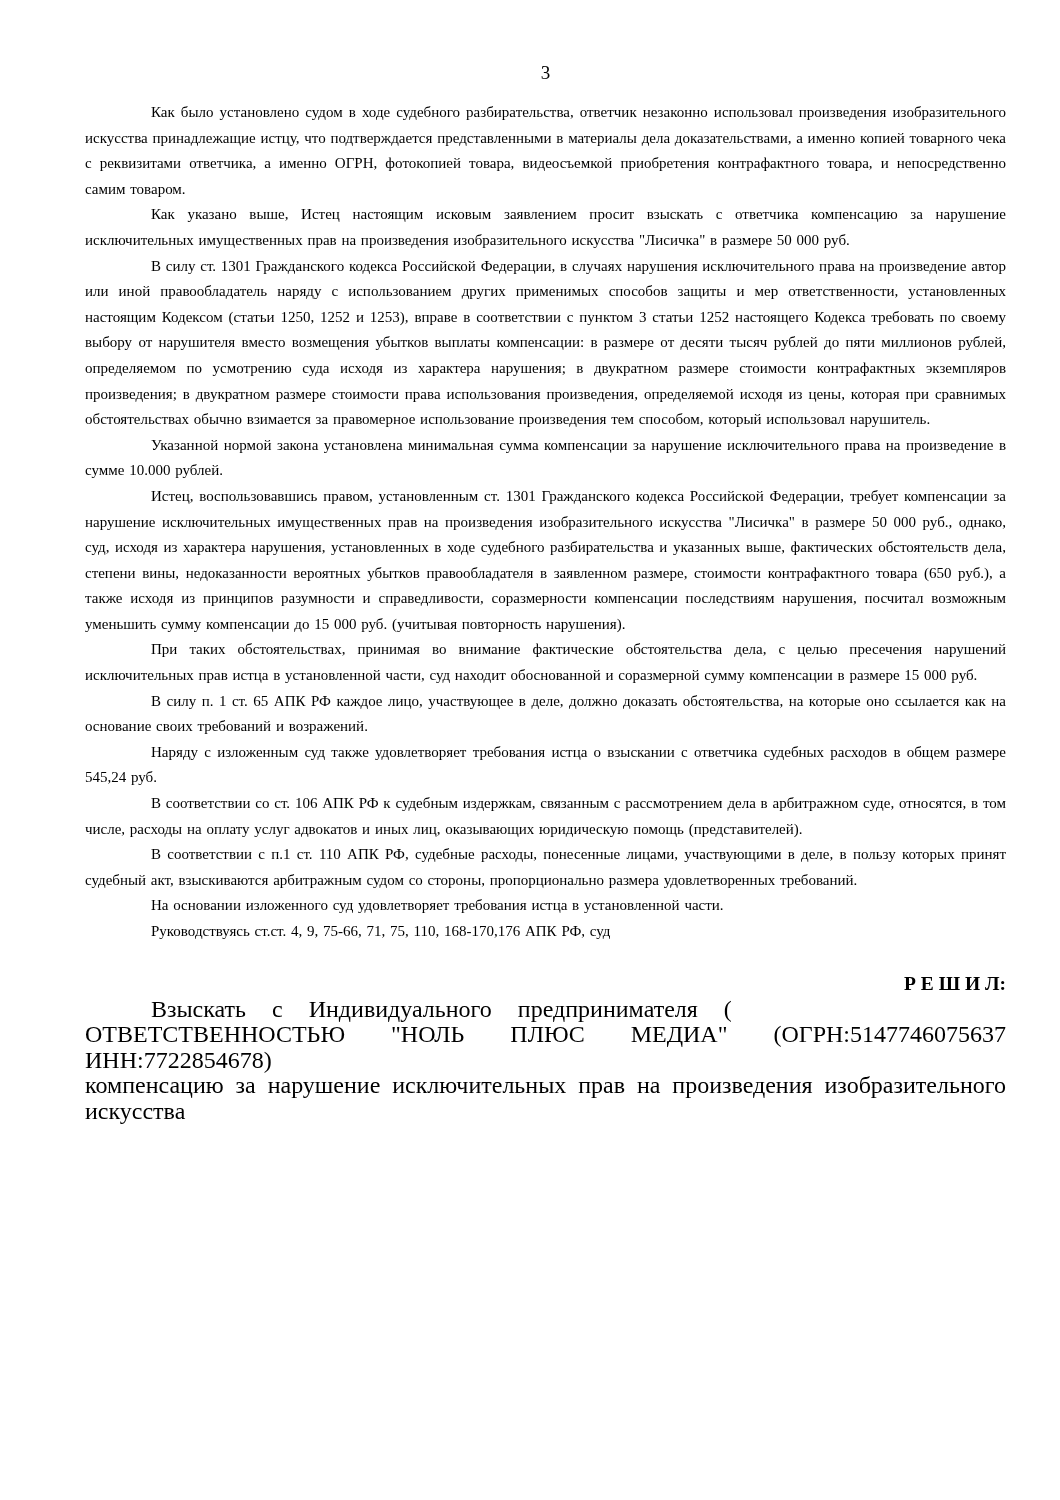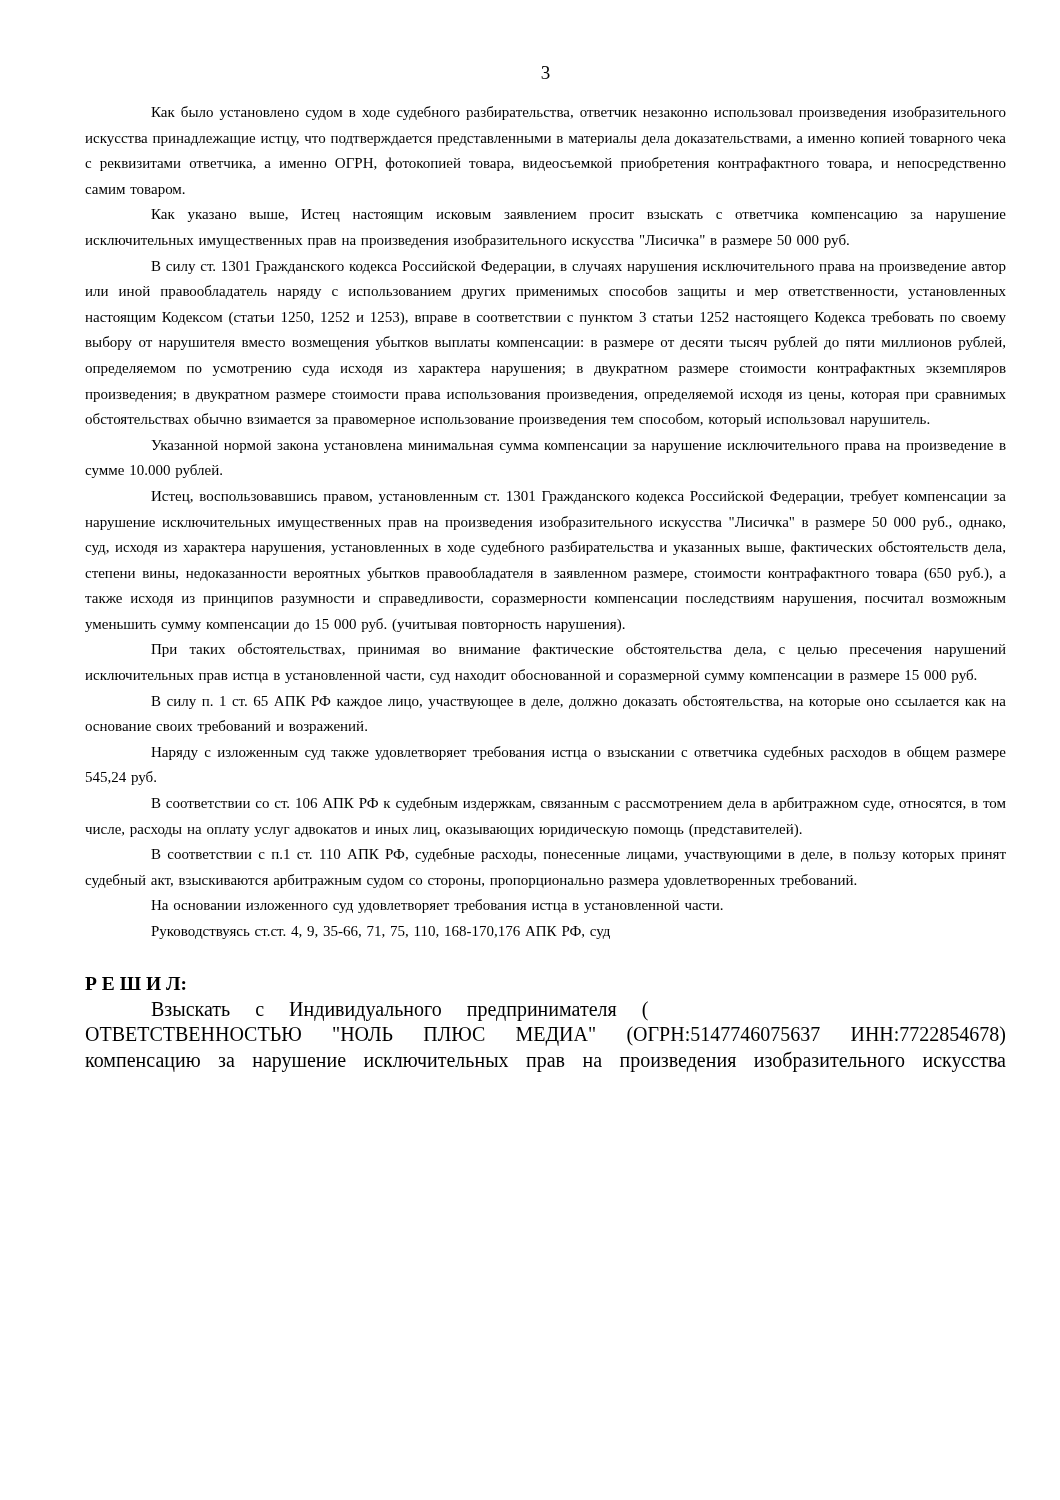--- a/index.html
+++ b/index.html
@@ -35,24 +35,24 @@
     line-height: 25.6px;
     text-align: justify;
     text-indent: 66px;
     word-spacing: 1px;
   }
   .ruling-heading {
     margin-top: 26px;
     font-size: 19.5px;
     line-height: 26px;
     font-weight: bold;
-    text-align: left;
+    text-align: right;
   }
   .r-line {
-    font-size: 20px;
+    font-size: 24px;
     line-height: 25.6px;
     text-align: justify;
     text-align-last: justify;
     position: relative;
     white-space: normal;
   }
   .r-line1 {
     text-align: left;
     text-align-last: auto;
     text-indent: 66px;
@@ -123,21 +123,21 @@
     <p class="body">Как указано выше, Истец настоящим исковым заявлением просит взыскать с ответчика компенсацию за нарушение исключительных имущественных прав на произведения изобразительного искусства "Лисичка" в размере 50 000 руб.</p>
     <p class="body">В силу ст. 1301 Гражданского кодекса Российской Федерации, в случаях нарушения исключительного права на произведение автор или иной правообладатель наряду с использованием других применимых способов защиты и мер ответственности, установленных настоящим Кодексом (статьи 1250, 1252 и 1253), вправе в соответствии с пунктом 3 статьи 1252 настоящего Кодекса требовать по своему выбору от нарушителя вместо возмещения убытков выплаты компенсации: в размере от десяти тысяч рублей до пяти миллионов рублей, определяемом по усмотрению суда исходя из характера нарушения; в двукратном размере стоимости контрафактных экземпляров произведения; в двукратном размере стоимости права использования произведения, определяемой исходя из цены, которая при сравнимых обстоятельствах обычно взимается за правомерное использование произведения тем способом, который использовал нарушитель.</p>
     <p class="body">Указанной нормой закона установлена минимальная сумма компенсации за нарушение исключительного права на произведение в сумме 10.000 рублей.</p>
     <p class="body">Истец, воспользовавшись правом, установленным ст. 1301 Гражданского кодекса Российской Федерации, требует компенсации за нарушение исключительных имущественных прав на произведения изобразительного искусства "Лисичка" в размере 50 000 руб., однако, суд, исходя из характера нарушения, установленных в ходе судебного разбирательства и указанных выше, фактических обстоятельств дела, степени вины, недоказанности вероятных убытков правообладателя в заявленном размере, стоимости контрафактного товара (650 руб.), а также исходя из принципов разумности и справедливости, соразмерности компенсации последствиям нарушения, посчитал возможным уменьшить сумму компенсации до 15 000 руб. (учитывая повторность нарушения).</p>
     <p class="body">При таких обстоятельствах, принимая во внимание фактические обстоятельства дела, с целью пресечения нарушений исключительных прав истца в установленной части, суд находит обоснованной и соразмерной сумму компенсации в размере 15 000 руб.</p>
     <p class="body">В силу п. 1 ст. 65 АПК РФ каждое лицо, участвующее в деле, должно доказать обстоятельства, на которые оно ссылается как на основание своих требований и возражений.</p>
     <p class="body">Наряду с изложенным суд также удовлетворяет требования истца о взыскании с ответчика судебных расходов в общем размере 545,24 руб.</p>
     <p class="body">В соответствии со ст. 106 АПК РФ к судебным издержкам, связанным с рассмотрением дела в арбитражном суде, относятся, в том числе, расходы на оплату услуг адвокатов и иных лиц, оказывающих юридическую помощь (представителей).</p>
     <p class="body">В соответствии с п.1 ст. 110 АПК РФ, судебные расходы, понесенные лицами, участвующими в деле, в пользу которых принят судебный акт, взыскиваются арбитражным судом со стороны, пропорционально размера удовлетворенных требований.</p>
     <p class="body">На основании изложенного суд удовлетворяет требования истца в установленной части.</p>
-    <p class="body">Руководствуясь ст.ст. 4, 9, 35-66, 71, 75, 110, 168-170,176 АПК РФ, суд</p>
+    <p class="body">Руководствуясь ст.ст. 4, 9, 75-66, 71, 75, 110, 168-170,176 АПК РФ, суд</p>
 
     <div class="ruling-heading">Р Е Ш И Л:</div>
 
     <div class="r-line r-line1"><span>Взыскать с Индивидуального предпринимателя (</span></div>
 
 
     <div class="r-line">ОТВЕТСТВЕННОСТЬЮ "НОЛЬ ПЛЮС МЕДИА" (ОГРН:5147746075637 ИНН:7722854678)</div>
     <div class="r-line">компенсацию за нарушение исключительных прав на произведения изобразительного искусства</div>
 
   </div>

